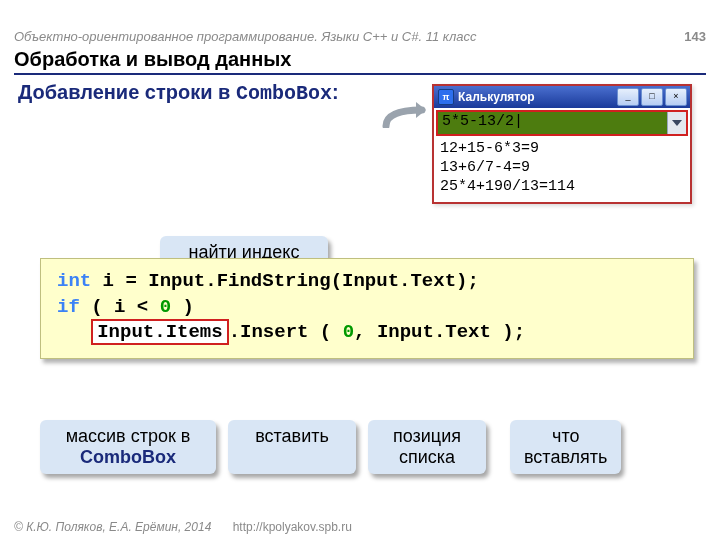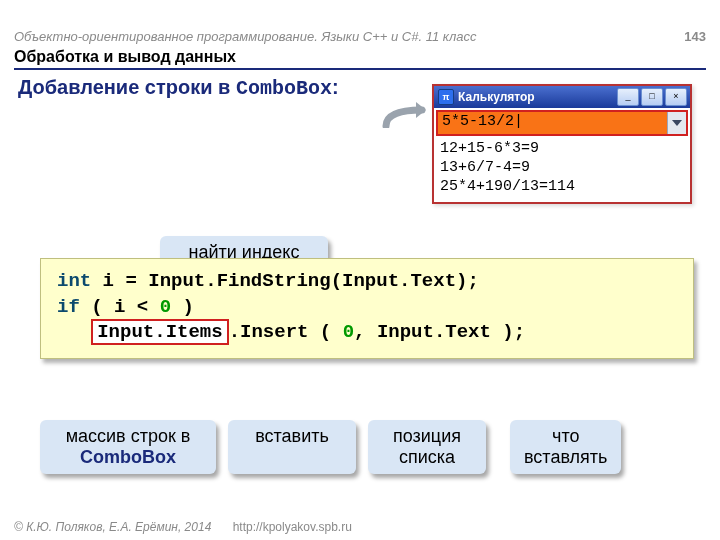--- a/index.html
+++ b/index.html
@@ -15,21 +15,21 @@
     color: #8a8a8a;
     font-style: italic;
     font-size: 13px;
     padding: 6px 14px 2px;
     display: flex;
     justify-content: space-between;
     margin-top: 23px;
   }
   .page-num { font-weight: bold; font-style: normal; }
   .title {
-    font-size: 16px;
+    font-size: 20px;
     font-weight: bold;
     margin: 2px 14px 0;
     padding-bottom: 2px;
     border-bottom: 2px solid #1a2a7a;
   }
   .subtitle {
     font-size: 20px;
     font-weight: bold;
     color: #1a2a7a;
     margin: 6px 18px;
@@ -79,21 +79,21 @@
     margin: 2px;
     display: flex;
     align-items: stretch;
     height: 22px;
   }
   .combo-input {
     flex: 1;
     font-family: "Courier New", monospace;
     font-size: 15px;
     padding: 1px 4px;
-    background: #f97316;
+    background: #4d7c0f;
   }
   .combo-input .caret { color:#000; }
   .combo-btn {
     width: 18px;
     background:#e3e7ef;
     border-left:1px solid #9aa5bd;
     display:flex;align-items:center;justify-content:center;
   }
   .history {
     font-family: "Courier New", monospace;
@@ -124,21 +124,21 @@
     background: #ffffcc;
     border: 1px solid #bfbf7f;
     box-shadow: 3px 4px 4px rgba(0,0,0,0.3);
     font-family: "Courier New", monospace;
     font-size: 19px;
     font-weight: bold;
     padding: 10px 16px 12px;
     line-height: 1.35;
     white-space: pre;
   }
-  .kw { color: #0c4a6e; }
+  .kw { color: #3b82f6; }
   .num { color: #009900; }
   .patch {
     background: #fff;
     border: 2px solid #d02020;
     padding: 0 4px;
   }
   .bottom-callouts {
     position: absolute;
     top: 372px;
     left: 40px;

